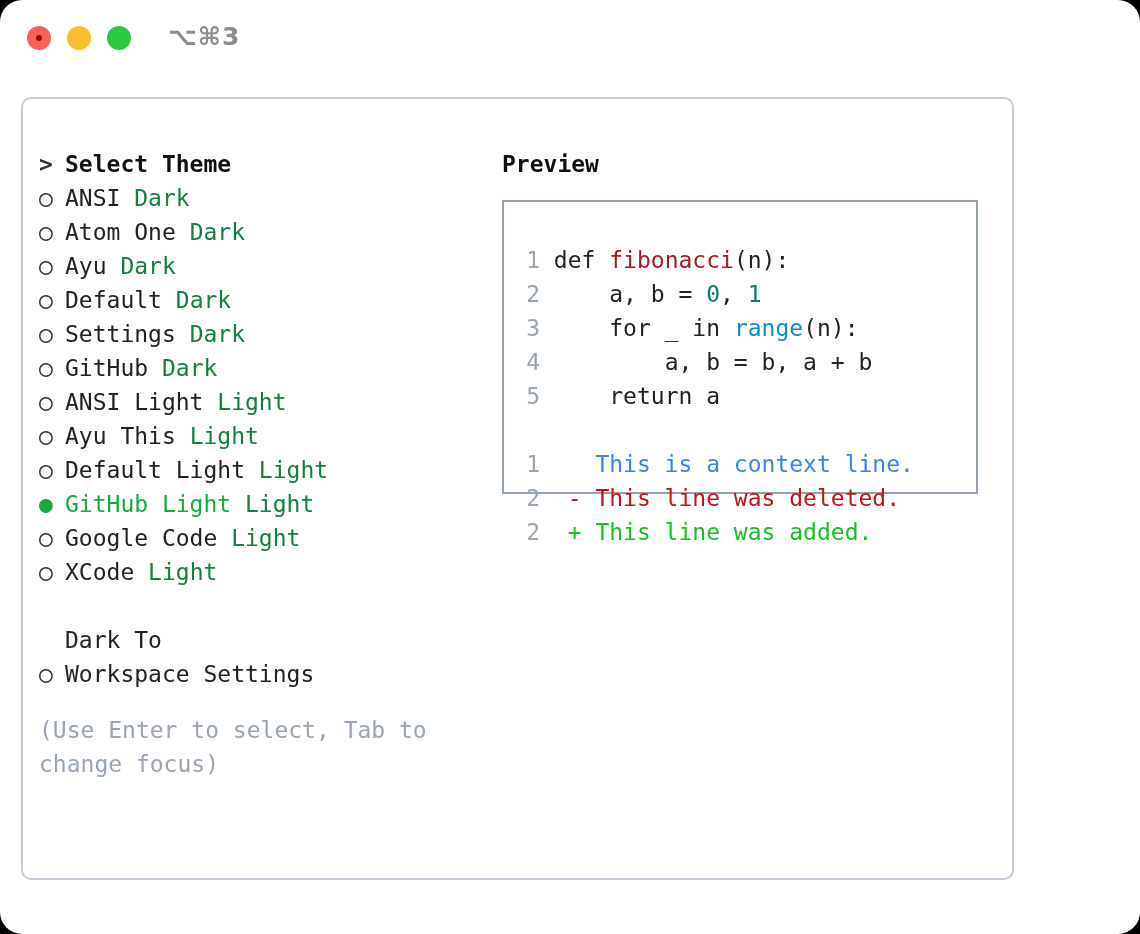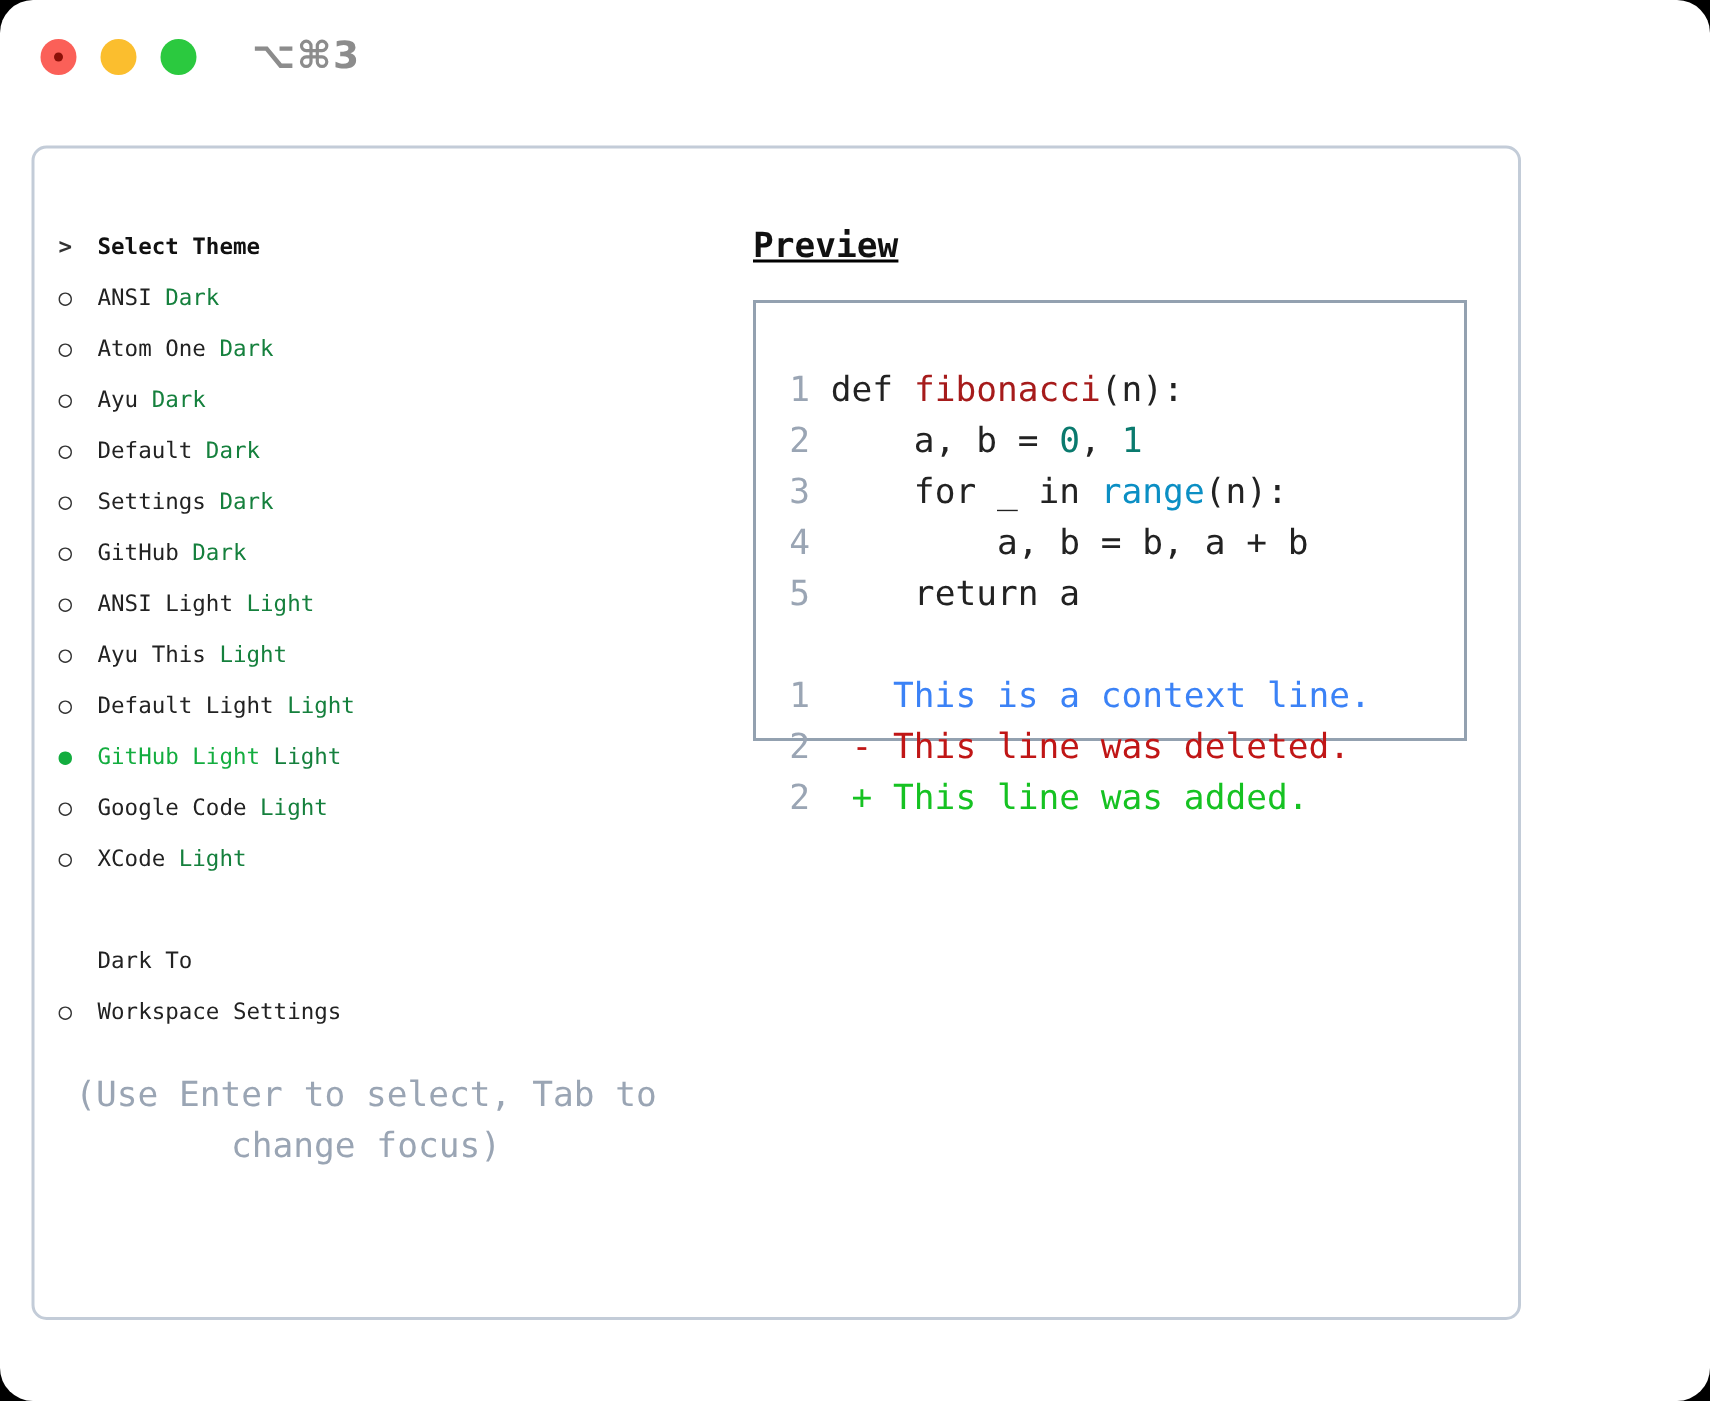--- a/index.html
+++ b/index.html
@@ -79,21 +79,21 @@
   
   #left-col {
     position: absolute;
     left: 16px;
     top: 48px;
     width: 430px;
   }
   .row {
     height: 34px;
     line-height: 34px;
-    font-size: 15px;
+    font-size: 23px;
     white-space: pre;
     color: #222222;
   }
   .marker {
     display: inline-block;
     width: 26px;
     text-align: left;
     color: #333333;
   }
   .marker.sel { color: #13ad3f; }
@@ -103,30 +103,28 @@
   }
   .row.selected .label { color: #13ad3f; }
   .muted { color: #15803d; }
   .spacer { height: 34px; }
   #hint {
     margin-top: 22px;
     font-size: 23px;
     line-height: 34px;
     color: #9aa5b4;
     width: 410px;
-    text-align: center;
   }
 
   
   #right-col {
     position: absolute;
     left: 479px;
     top: 48px;
     width: 490px;
-    text-decoration: underline;
   }
   #preview-title {
     font-size: 23px;
     font-weight: bold;
     color: #111111;
     line-height: 34px;
     white-space: pre;
   }
   #preview-box {
     margin-top: 19px;

